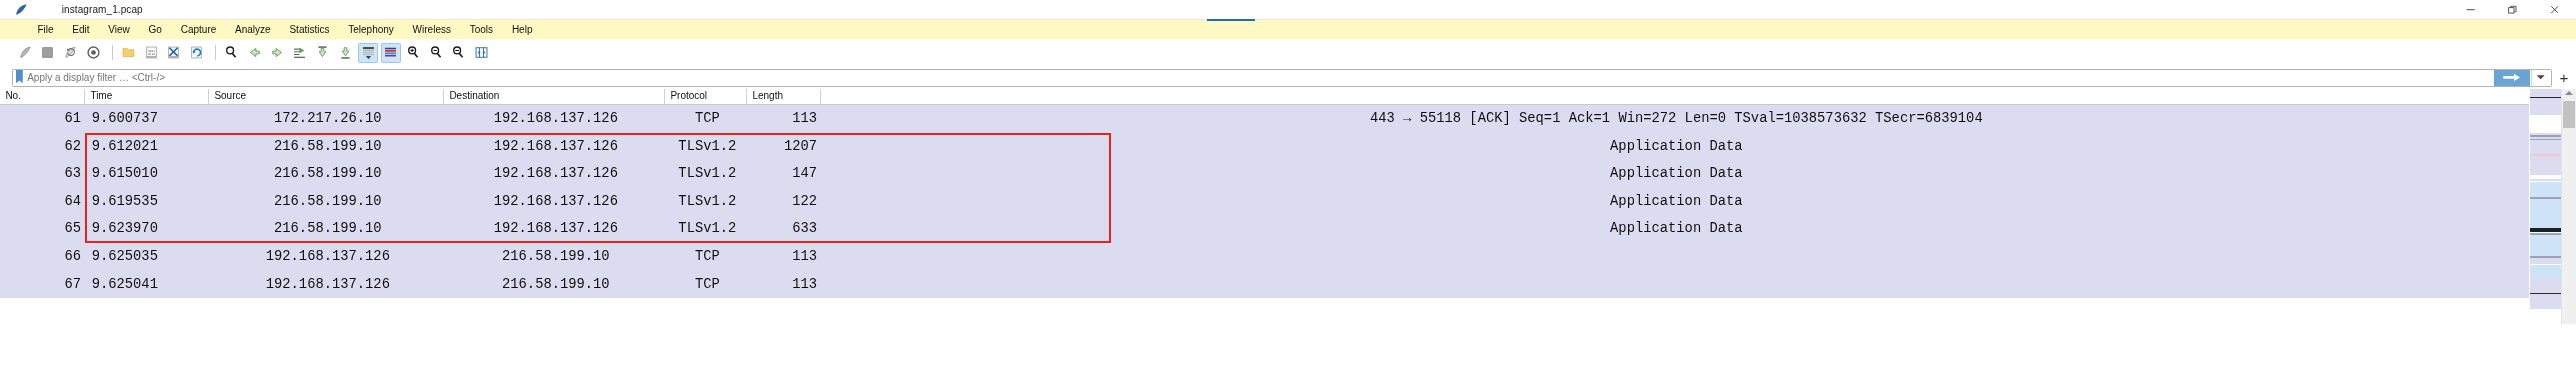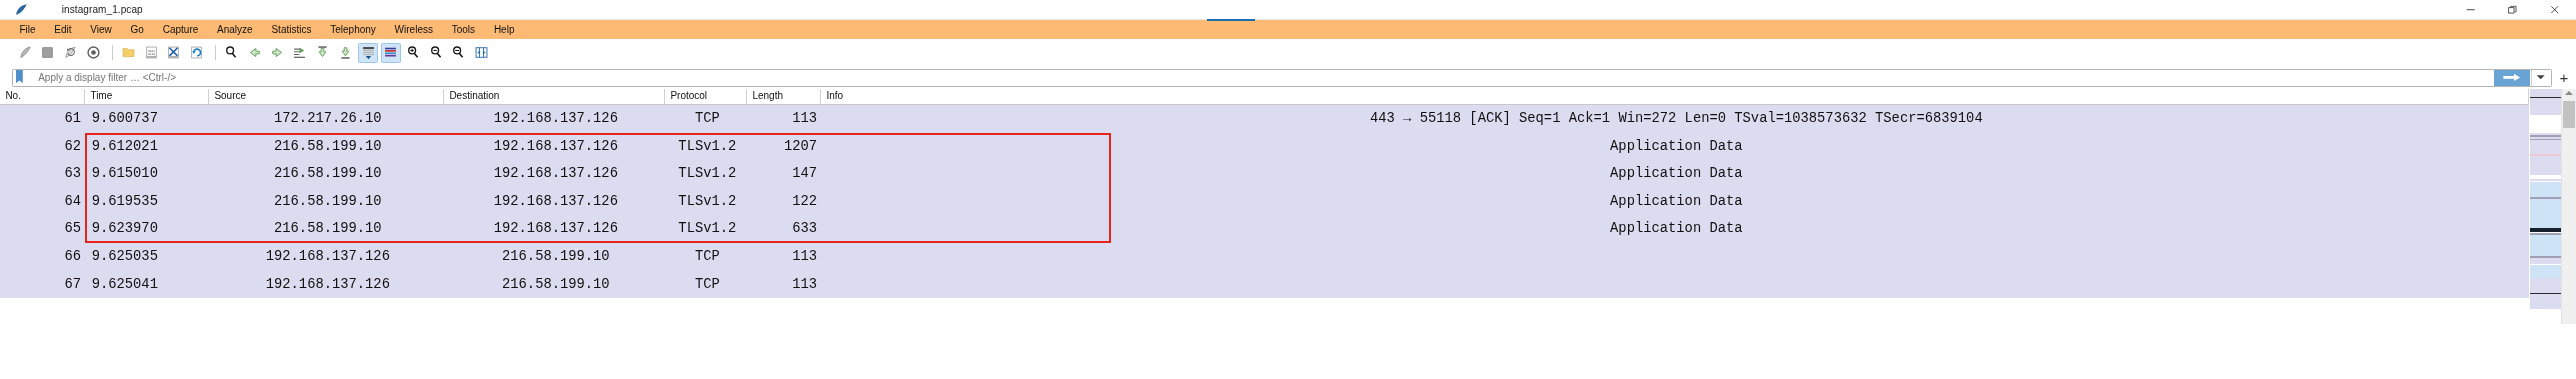--- a/index.html
+++ b/index.html
@@ -14,40 +14,40 @@
   .tb-title { font-size:10px; color:#1a1a1a; margin-left:2.7px; letter-spacing:0.1px; }
   .winctl { position:absolute; right:0; top:0; height:19px; display:flex; align-items:center; }
   .winbtn { width:42px; height:19px; display:flex; align-items:center; justify-content:center;
             color:#303030; }
   .winbtn svg { display:block; }
 
   .topline { height:1.3px; background:#e9e9e9; position:relative; }
   .topline .accent { position:absolute; left:1207px; top:0; width:48px; height:2px; background:#1d6fb0; }
 
   
-  .menubar { height:19px; display:flex; align-items:center; padding-left:10px; background:#fdba74; }
+  .menubar { height:19px; display:flex; align-items:center; padding-left:28px; background:#fef9c3; }
   .menu-item { font-size:10px; color:#101010; padding:1.3px 9.4px; cursor:default; white-space:nowrap; }
 
   
   .toolbar { height:28px; display:flex; align-items:center; padding-left:15px; background:#ffffff;
              border-bottom:0.7px solid #ffffff; }
   .tbtn { width:20px; height:20px; display:flex; align-items:center; justify-content:center;
           margin-right:2.7px; border-radius:1.3px; }
   .tbtn.sel { background:#cfe5f7; border:0.7px solid #9dc6e8; }
   .tsep { width:0.7px; height:15px; background:#cccccc; margin:0 6px; }
   .tbtn svg { display:block; }
 
   
   .filterwrap { height:21.5px; padding:1.3px 2.7px 2px 12px; display:flex; align-items:center;
                 background:#ffffff; }
   .filterbox { flex:1; height:18px; border:0.7px solid #b4b4b4; background:#ffffff;
                display:flex; align-items:center; border-radius:1.3px; overflow:hidden; }
   .bookmark { width:10.8px; height:17px; margin:0 2.7px 0 0.7px; position:relative; flex:none; }
   .filter-input { flex:1; border:0; outline:0; font-size:10px; color:#8a8a8a; background:transparent;
-                  font-family:"Liberation Sans", sans-serif; height:17px;margin-left:11px; }
+                  font-family:"Liberation Sans", sans-serif; height:17px; }
   .filter-apply { width:36px; height:17px; background:#6aa4d4; display:flex; align-items:center;
                   justify-content:center; margin-right:0.7px; flex:none; }
   .filter-drop { width:20px; height:17px; display:flex; align-items:center; justify-content:center;
                  border-left:0.7px solid #d5d5d5; flex:none; }
   .filter-plus { width:19px; height:18px; display:flex; align-items:center; justify-content:center;
                  flex:none; font-size:15px; color:#333; margin-left:2.7px; }
 
   
   .listarea { position:relative; height:235px; display:flex; background:#ffffff; }
   .listmain { flex:1; position:relative; overflow:hidden; }
@@ -304,21 +304,20 @@
 
   <div class="listmain">
 
     <div class="hdr">
       <div class="hcell" style="width:85px">No.</div>
       <div class="hcell" style="width:124px">Time</div>
       <div class="hcell" style="width:235px">Source</div>
       <div class="hcell" style="width:221px">Destination</div>
       <div class="hcell" style="width:82px">Protocol</div>
       <div class="hcell" style="width:74px">Length</div>
-      <div class="hcell" style="flex:1">Info</div>
     </div>
 
     <div class="rows">
 
       <div class="row">
         <span class="cell num" style="width:85px">61</span>
         <span class="cell time" style="width:124px">9.600737</span>
         <span class="cell src" style="width:235px">172.217.26.10</span>
         <span class="cell dst" style="width:221px">192.168.137.126</span>
         <span class="cell proto" style="width:82px">TCP</span>

